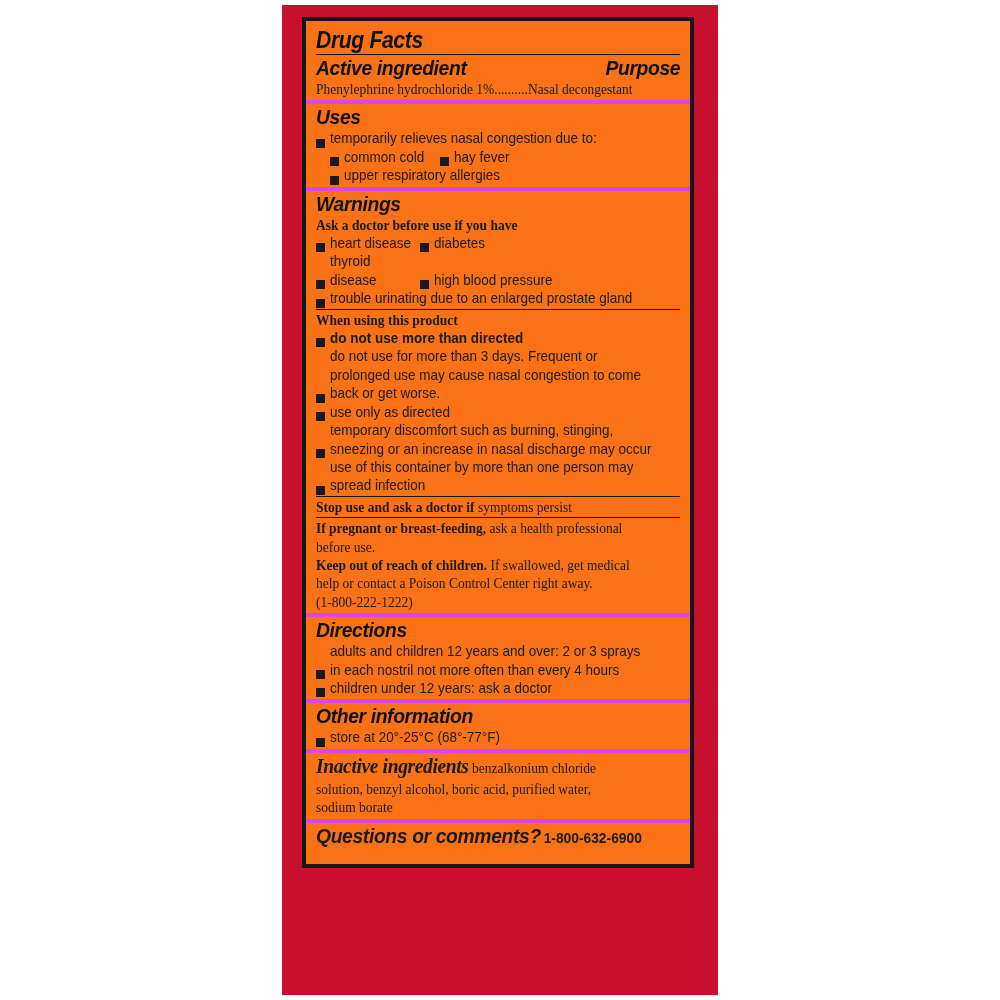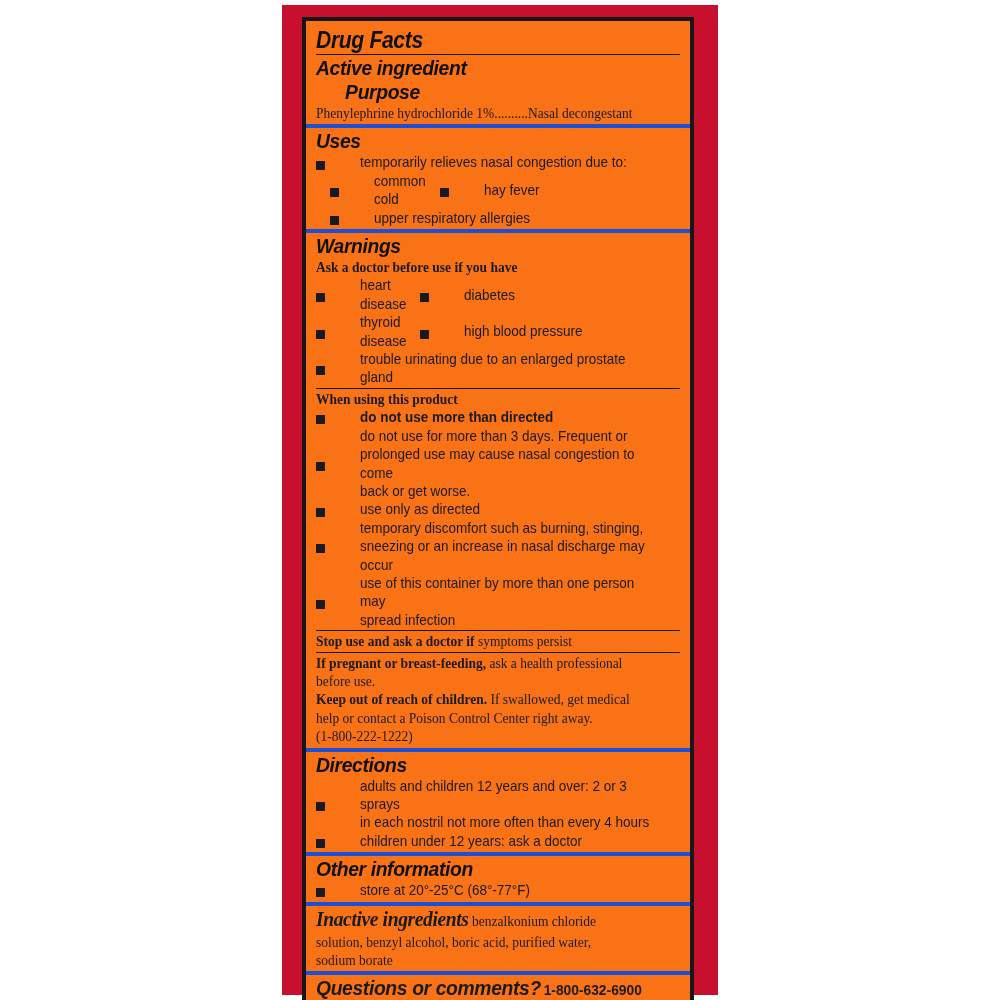--- a/index.html
+++ b/index.html
@@ -14,44 +14,44 @@
     background: #c8102e;
   }
   .label {
     position: absolute; left: 302px; top: 17px; width: 392px;
     background: #f97316;
     border: 4px solid #161616;
     box-sizing: border-box;
   }
   .section {
     padding: 1px 10px 2px 10px;
-    border-top: 4px solid #1d4ed8;
+    border-top: 4px solid #d946ef;
   }
   .section:first-child { border-top: none; }
   .heading {
     font-weight: bold; font-style: italic; font-size: 21px;
     line-height: 24px; letter-spacing: -0.4px; color: #111;
     transform: scaleX(0.92); transform-origin: left center;
     white-space: nowrap;
   }
   .thin-rule { border-top: 1.5px solid #161616; margin: 1px 0 1px 0; }
   .row { font-size: 14.5px; line-height: 18.4px; white-space: nowrap; font-family: Liberation Serif, serif; }
   .txt { transform: scaleX(0.93); transform-origin: left center; display: block; }
   .bold { font-weight: bold; }
-  .bullet-line { display: flex; align-items: center; font-size: 14.5px; line-height: 18.4px; gap: 30px; }
+  .bullet-line { display: flex; align-items: flex-end; font-size: 14.5px; line-height: 18.4px; }
   .sq {
     flex: none; display: inline-block; width: 9px; height: 9px; background: #1a1a1a;
     margin: 5px 5px 0 0;
   }
   .bl-text { transform: scaleX(0.93); transform-origin: left center; white-space: pre-line; }
   .indent { padding-left: 14px; }
   .two-col { display: flex; }
   .two-col > div:first-child { width: 104px; flex: none; }
   .uses-two-col > div:first-child { width: 110px; }
-  .active-head { display: flex; justify-content: space-between; flex-direction: column; }
+  .active-head { display: flex; justify-content: space-between; }
   .active-head .heading:last-child { transform-origin: right center; }
   .inline-heading { font-weight: bold; font-style: italic; font-size: 21px; letter-spacing: -0.4px; }
   .questions { display: flex; align-items: baseline; white-space: nowrap; }
   .questions .q-phone { font-weight: bold; font-size: 15px; margin-left: 3px; }
 </style>
 </head>
 <body>
 
 <div class="red-panel"></div>
 

